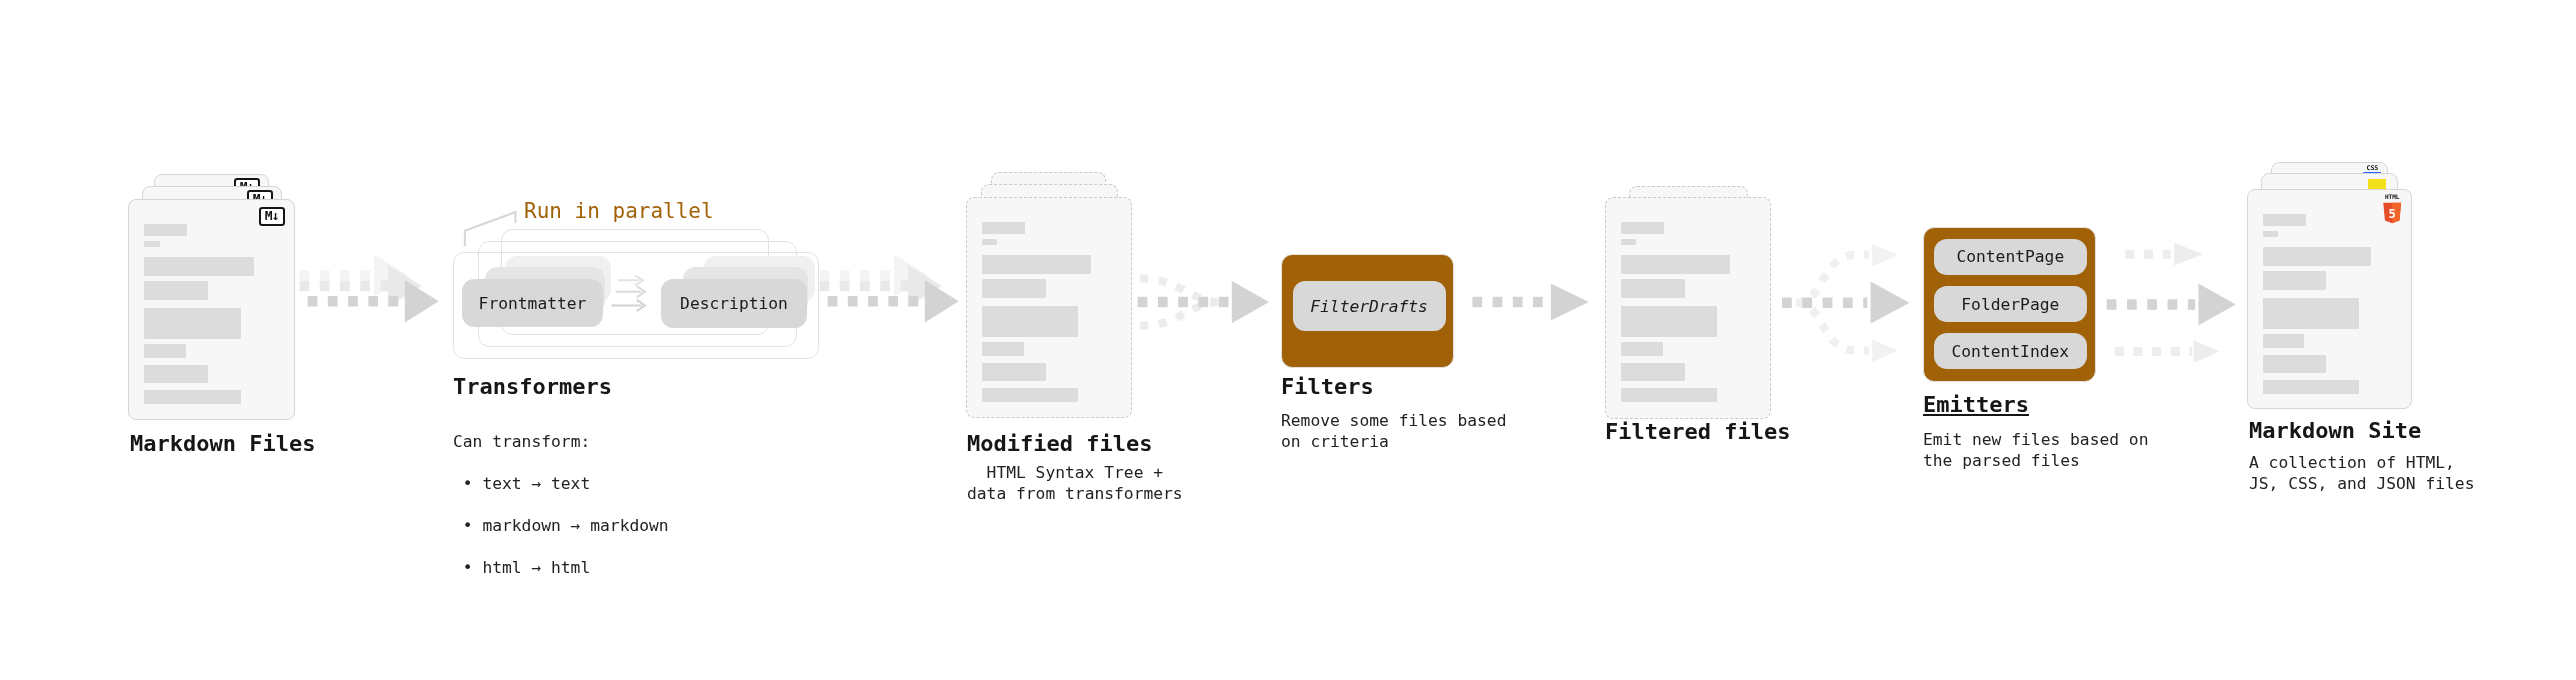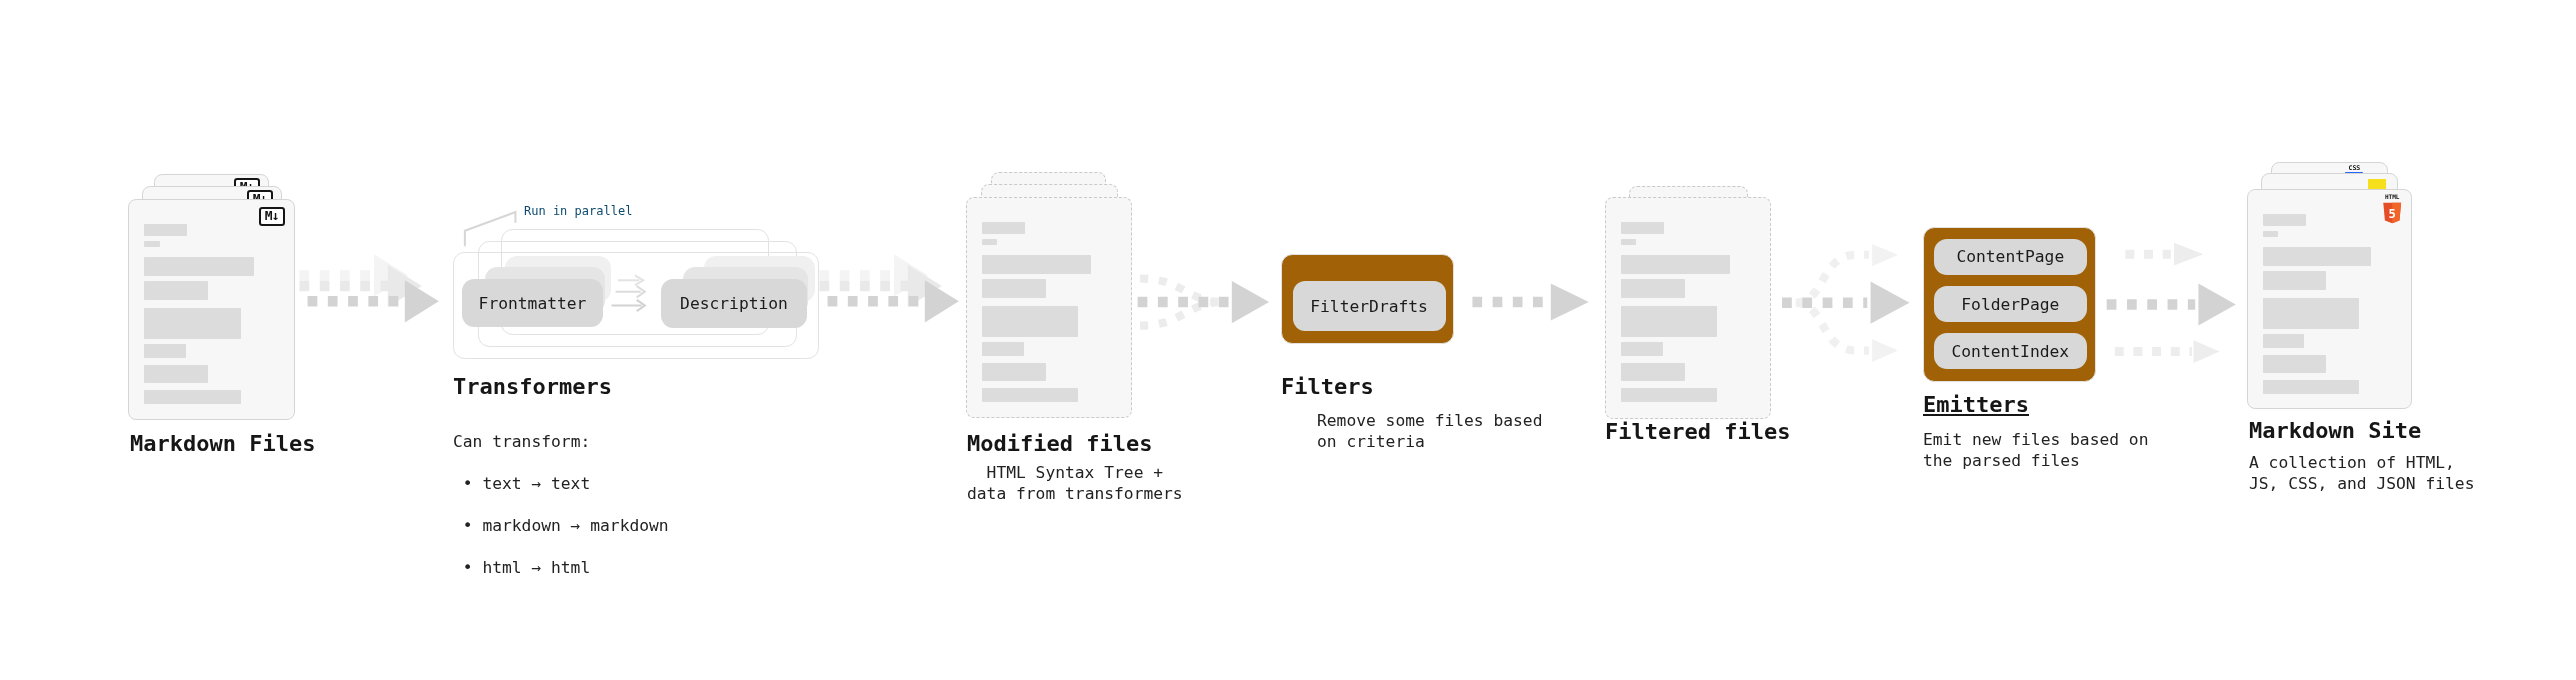--- a/index.html
+++ b/index.html
@@ -16,40 +16,40 @@
   .doc.dashed{border:1.6px dashed #c9c9c9;}
   .doc .doc-bars{position:absolute;left:15.4px;top:23.6px;right:11.4px;}
   .bar{background:#dcdcdc;border-radius:0.8px;}
   
   .md-badge{
     position:absolute;right:9px;top:7.3px;border:2.4px solid #151515;border-radius:3.3px;
     background:#fff;color:#151515;font-weight:700;font-size:13px;line-height:14.6px;
     padding:0 4.1px;letter-spacing:-0.8px;
   }
   .doc.back .md-badge{top:3.3px;right:8.1px;}
-  .css-badge{position:absolute;right:24px;top:1.6px;width:18px;text-align:center;}
+  .css-badge{position:absolute;right:6px;top:1.6px;width:18px;text-align:center;}
   .css-badge .css-txt{font-size:6.5px;font-weight:700;color:#111;line-height:6.5px;}
   .css-badge .css-bar{height:2.4px;background:#2962ff;margin-top:0.8px;border-radius:0.8px;}
   .js-badge{position:absolute;right:10.6px;top:4.9px;width:18px;height:10.6px;background:#f6df1d;}
   .html5-badge{position:absolute;right:6.5px;top:3.3px;}
   
   .gbox{position:absolute;border:1.6px solid #e2e2e2;border-radius:11.4px;box-sizing:border-box;background:transparent;}
   .gbox.filled{background:#a16207;}
   
   .chip{
     position:absolute;background:#d8d8d8;border-radius:12.2px;box-sizing:border-box;
     display:flex;align-items:center;justify-content:center;
     font-size:16.3px;color:#1b1b1b;white-space:nowrap;
   }
   .chip.ghost1{background:#e5e5e5;}
   .chip.ghost2{background:#f0f0f0;}
   
   .h-label{position:absolute;font-size:22px;line-height:24.4px;font-weight:700;color:#161616;white-space:nowrap;}
   .caption{position:absolute;font-size:16.3px;line-height:21px;color:#222;white-space:pre-line;}
-  .note{position:absolute;font-size:12px;line-height:18px;color:#0c4a6e;white-space:nowrap;}
+  .note{position:absolute;font-size:21px;line-height:18px;color:#a16207;white-space:nowrap;}
   .bullet{padding-left:9.8px;}
   svg{position:absolute;overflow:visible;}
 </style>
 </head>
 <body>
 
 <div id="canvas">
 
   <div class="stack" style="left:128px;top:199px;width:167px;height:221px;">
     <div class="doc back" style="left:26px;top:-25px;width:115px;z-index:1;">
@@ -155,25 +155,25 @@
   <div class="caption" style="left:967px;top:462px;text-align:center;">HTML Syntax Tree +
 data from transformers</div>
 
   <svg style="left:1136px;top:268px;" width="138" height="69" viewBox="0 0 170 85">
     <path d="M5,13 C58,13 62,42 108,42" fill="none" stroke="#ececec" stroke-width="10" stroke-dasharray="10 13"></path>
     <path d="M5,71 C58,71 62,42 108,42" fill="none" stroke="#ececec" stroke-width="10" stroke-dasharray="10 13"></path>
     <line x1="2" y1="42" x2="114" y2="42" stroke="#d3d3d3" stroke-width="13" stroke-dasharray="12 13"></line>
     <polygon points="118,16 118,68 164,42" fill="#d3d3d3"></polygon>
   </svg>
 
-  <div class="gbox filled" style="left:1281px;top:254px;width:173px;height:90px;">
+  <div class="gbox filled" style="left:1281px;top:254px;width:173px;height:114px;font-style:italic;">
     <div class="chip" style="left:10.6px;top:26px;width:153px;height:50px;">FilterDrafts</div>
   </div>
   <div class="h-label" style="left:1281px;top:375px;">Filters</div>
-  <div class="caption" style="left:1281px;top:410px;margin-left:36px;">Remove some files based
+  <div class="caption" style="left:1281px;top:410px;">Remove some files based
 on criteria</div>
 
   <svg style="left:1468px;top:281px;" width="126" height="42" viewBox="0 0 155 52">
     <line x1="5" y1="26" x2="98" y2="26" stroke="#d3d3d3" stroke-width="13" stroke-dasharray="12 13"></line>
     <polygon points="102,3 102,49 149,26" fill="#d3d3d3"></polygon>
   </svg>
 
   <div class="stack" style="left:1605px;top:197px;width:166px;height:222px;">
     <div class="doc dashed back" style="left:23.6px;top:-10.6px;width:119px;z-index:1;"></div>
     <div class="doc dashed" style="left:0;top:0;width:166px;z-index:2;">

